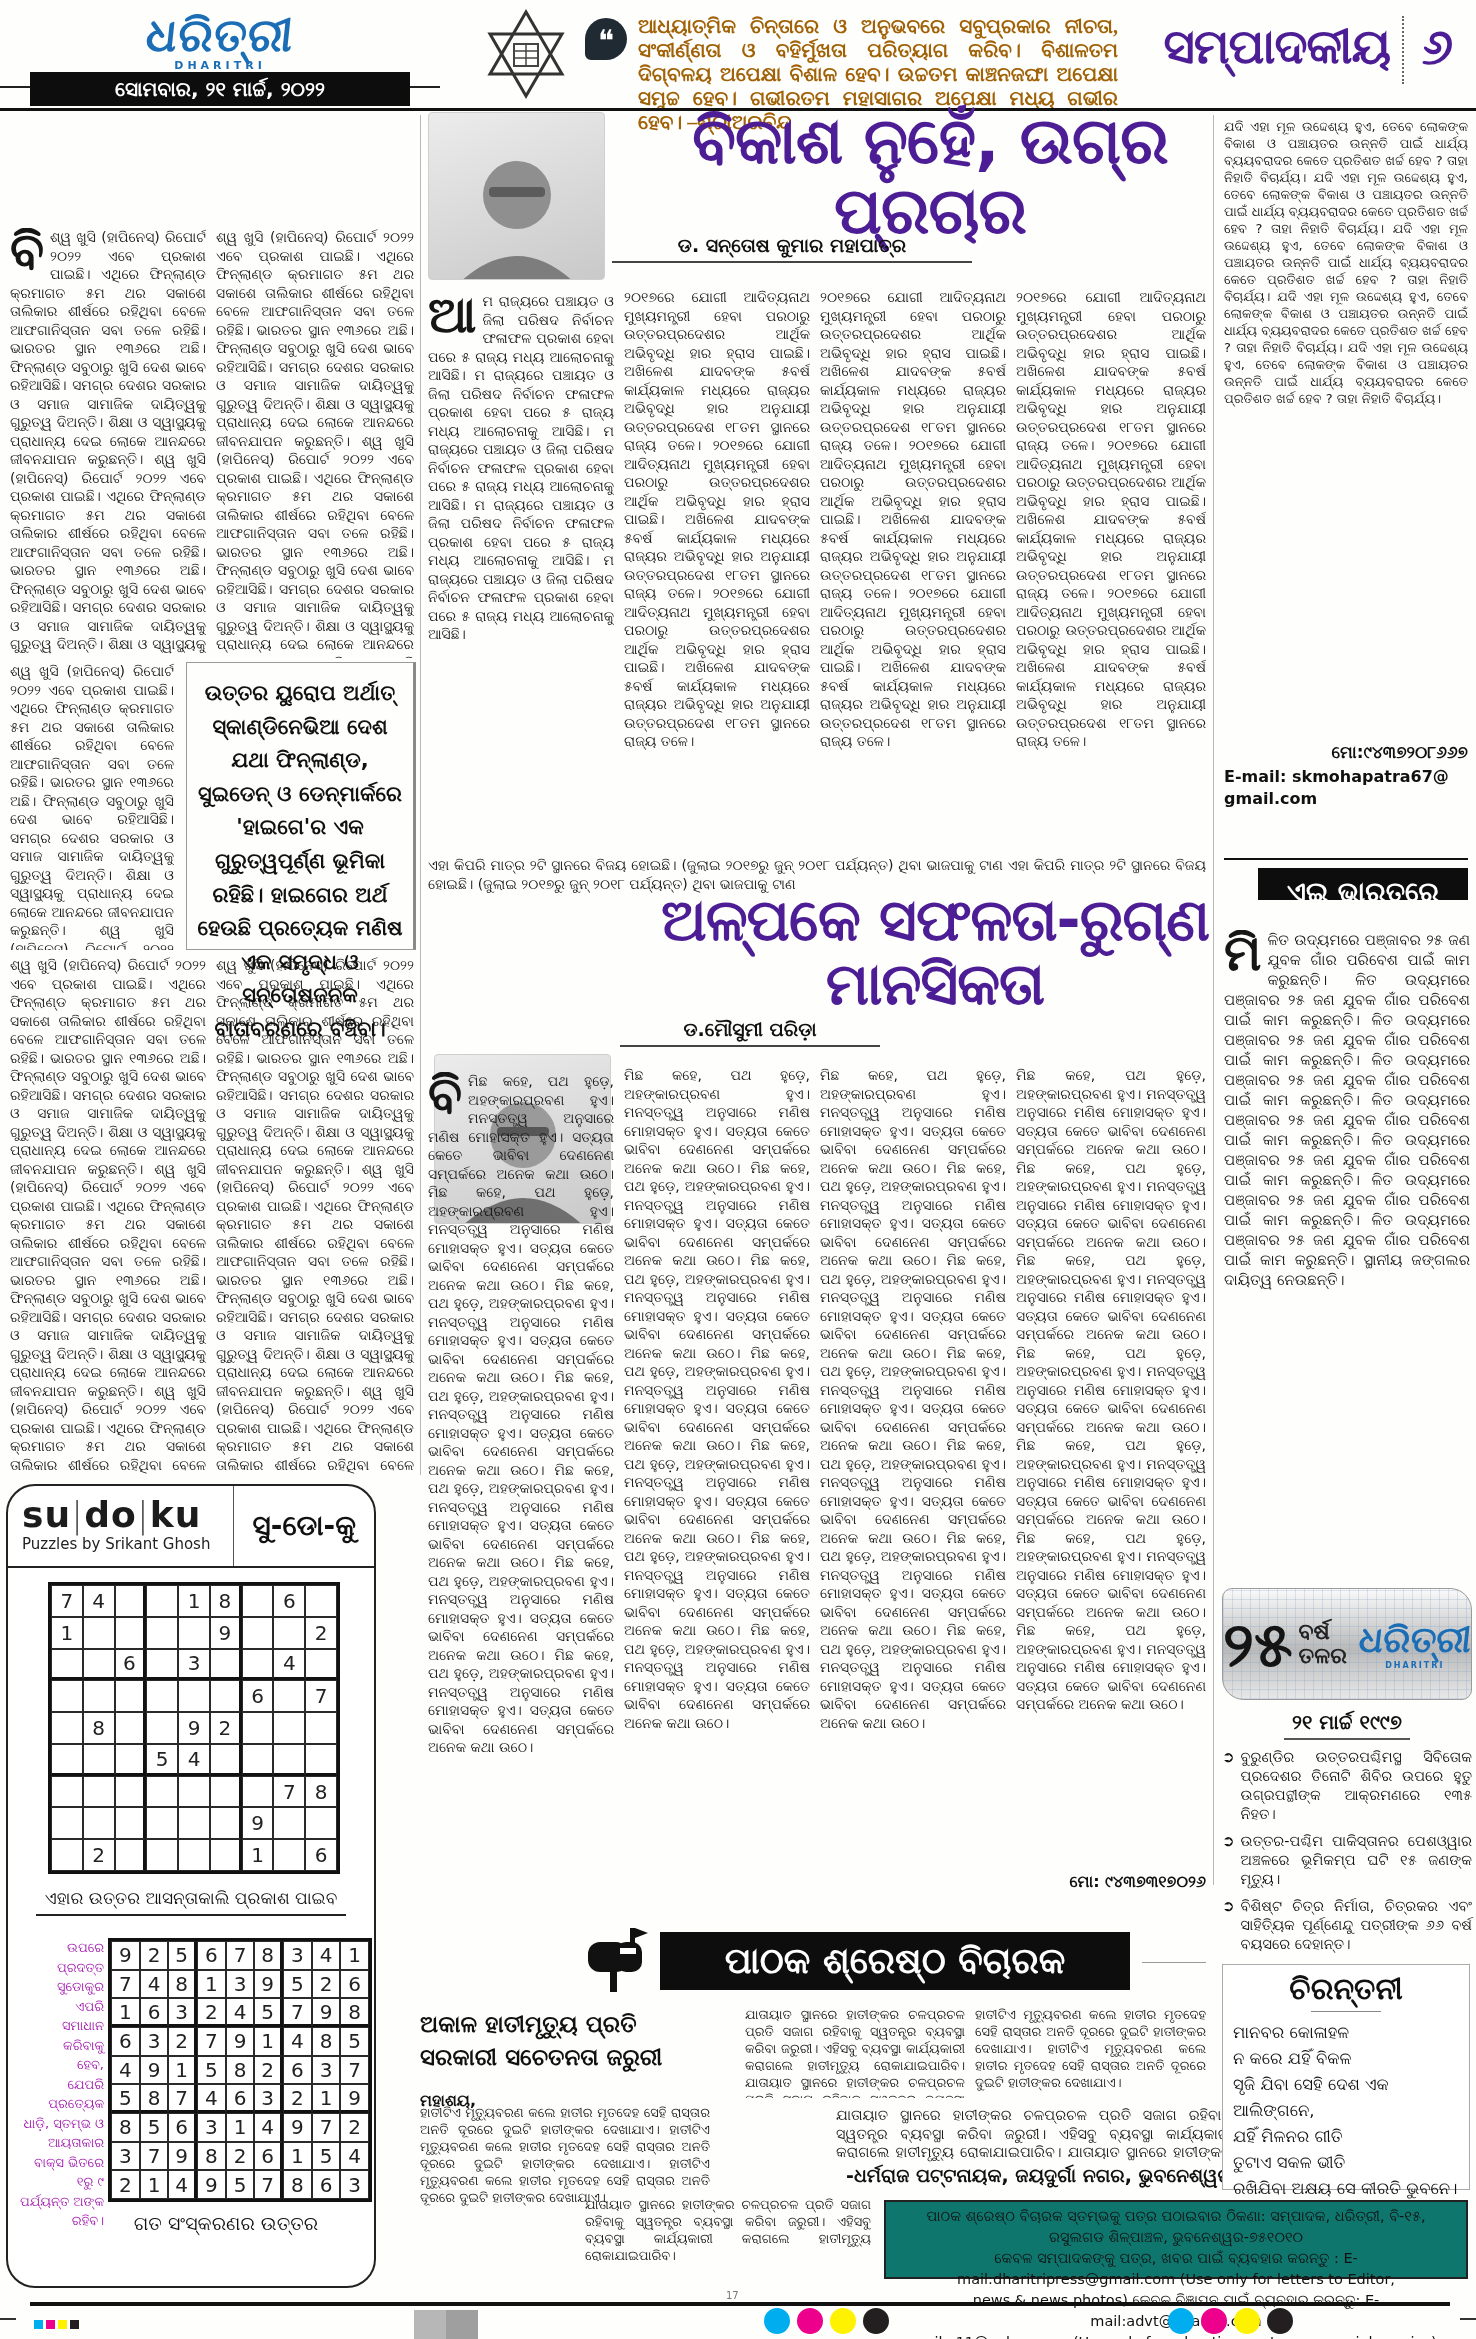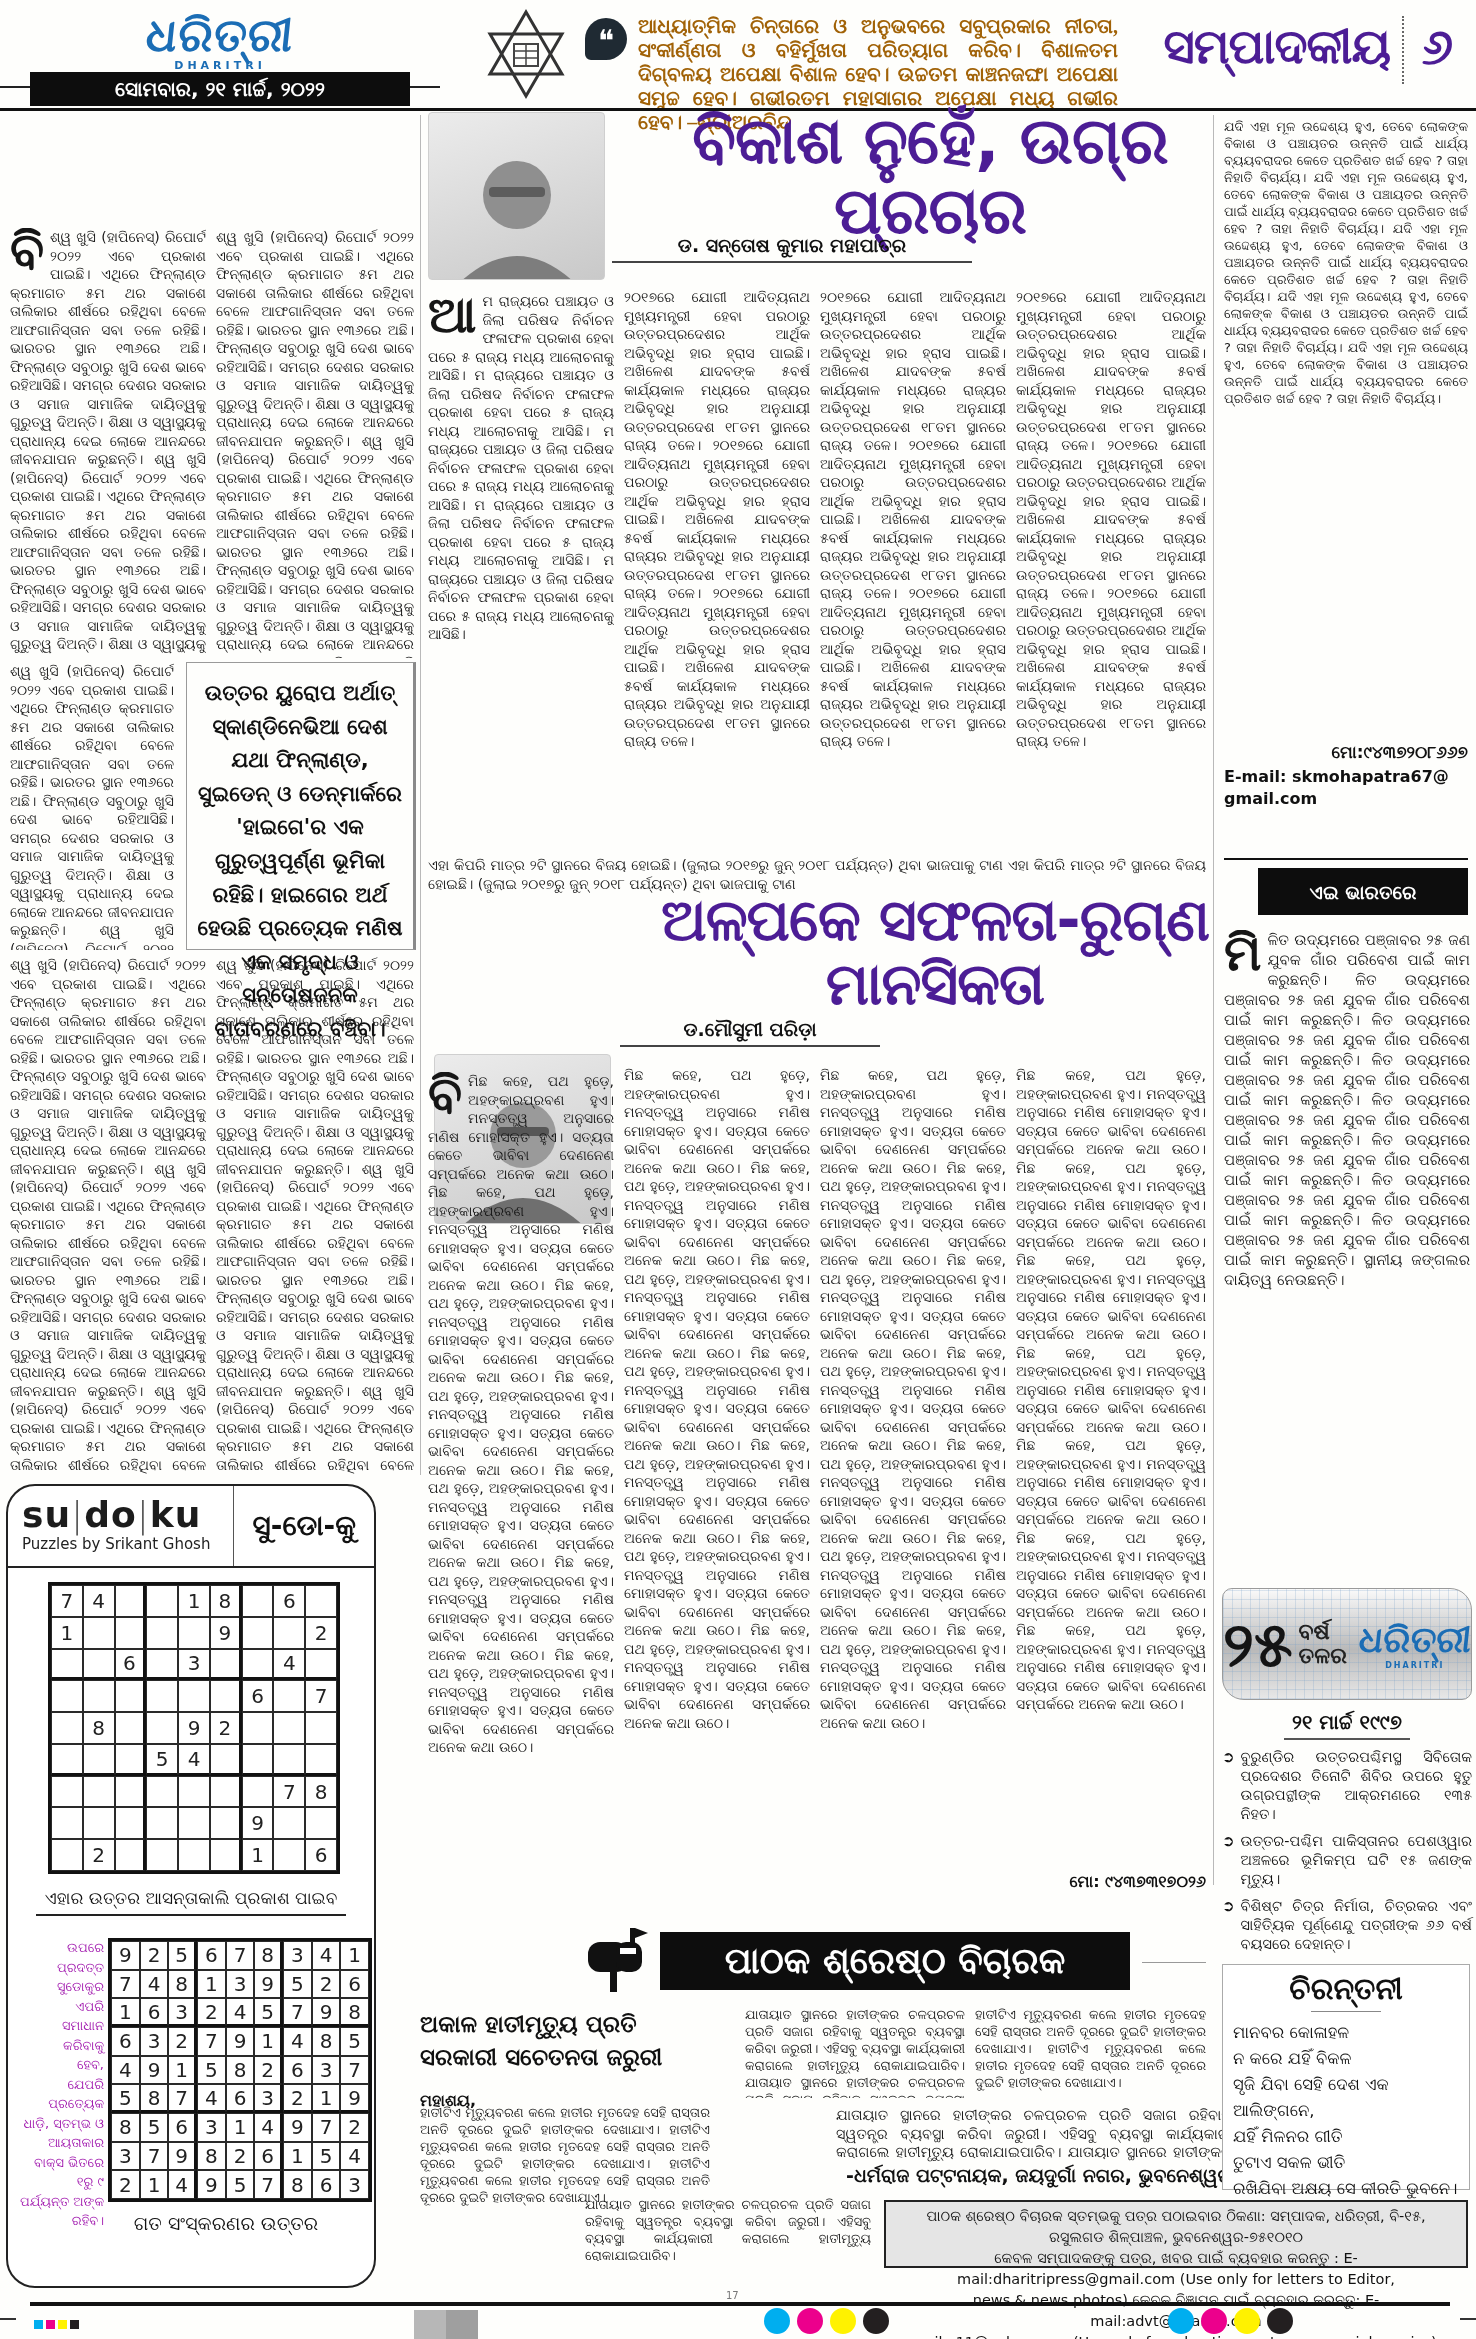--- a/index.html
+++ b/index.html
@@ -117,21 +117,21 @@
   <div class="abs bodytext small" style="left:1224px;top:118px;width:244px;height:622px;">
     <span>ଯଦି ଏହା ମୂଳ ଉଦ୍ଦେଶ୍ୟ ହୁଏ, ତେବେ ଲୋକଙ୍କ ବିକାଶ ଓ ପଞ୍ଚାୟତର ଉନ୍ନତି ପାଇଁ ଧାର୍ଯ୍ୟ ବ୍ୟୟବରାଦର କେତେ ପ୍ରତିଶତ ଖର୍ଚ୍ଚ ହେବ ? ତାହା ନିହାତି ବିଚାର୍ଯ୍ୟ। ଯଦି ଏହା ମୂଳ ଉଦ୍ଦେଶ୍ୟ ହୁଏ, ତେବେ ଲୋକଙ୍କ ବିକାଶ ଓ ପଞ୍ଚାୟତର ଉନ୍ନତି ପାଇଁ ଧାର୍ଯ୍ୟ ବ୍ୟୟବରାଦର କେତେ ପ୍ରତିଶତ ଖର୍ଚ୍ଚ ହେବ ? ତାହା ନିହାତି ବିଚାର୍ଯ୍ୟ। ଯଦି ଏହା ମୂଳ ଉଦ୍ଦେଶ୍ୟ ହୁଏ, ତେବେ ଲୋକଙ୍କ ବିକାଶ ଓ ପଞ୍ଚାୟତର ଉନ୍ନତି ପାଇଁ ଧାର୍ଯ୍ୟ ବ୍ୟୟବରାଦର କେତେ ପ୍ରତିଶତ ଖର୍ଚ୍ଚ ହେବ ? ତାହା ନିହାତି ବିଚାର୍ଯ୍ୟ। ଯଦି ଏହା ମୂଳ ଉଦ୍ଦେଶ୍ୟ ହୁଏ, ତେବେ ଲୋକଙ୍କ ବିକାଶ ଓ ପଞ୍ଚାୟତର ଉନ୍ନତି ପାଇଁ ଧାର୍ଯ୍ୟ ବ୍ୟୟବରାଦର କେତେ ପ୍ରତିଶତ ଖର୍ଚ୍ଚ ହେବ ? ତାହା ନିହାତି ବିଚାର୍ଯ୍ୟ। ଯଦି ଏହା ମୂଳ ଉଦ୍ଦେଶ୍ୟ ହୁଏ, ତେବେ ଲୋକଙ୍କ ବିକାଶ ଓ ପଞ୍ଚାୟତର ଉନ୍ନତି ପାଇଁ ଧାର୍ଯ୍ୟ ବ୍ୟୟବରାଦର କେତେ ପ୍ରତିଶତ ଖର୍ଚ୍ଚ ହେବ ? ତାହା ନିହାତି ବିଚାର୍ଯ୍ୟ।</span>
   </div>
   <div class="abs" style="left:1224px;top:742px;width:244px;text-align:right;font-weight:bold;font-size:17px;">ମୋ:୯୪୩୭୨୦୮୬୬୭</div>
   <div class="abs" style="left:1224px;top:766px;width:244px;text-align:left;font-weight:bold;font-size:16px;line-height:22px;">
     <div>E-mail: skmohapatra67@</div>
     <div>gmail.com</div>
   </div>
 
   <div class="hrule" style="left:1224px;top:858px;width:244px;height:2px;"></div>
-  <div class="abs banner-black" style="left:1258px;top:868px;width:210px;height:47px;font-size:19px;line-height:48px;">ଏଇ ଭାରତରେ</div>
+  <div class="abs banner-black" style="left:1258px;top:868px;width:210px;height:32px;font-size:27px;line-height:48px;">ଏଇ ଭାରତରେ</div>
   <div class="abs bodytext" style="left:1224px;top:930px;width:246px;height:616px;font-size:15px;line-height:20px;">
     <span class="dropcap">ମି</span><span>ଳିତ ଉଦ୍ୟମରେ ପଞ୍ଜାବର ୨୫ ଜଣ ଯୁବକ ଗାଁର ପରିବେଶ ପାଇଁ କାମ କରୁଛନ୍ତି। ଳିତ ଉଦ୍ୟମରେ ପଞ୍ଜାବର ୨୫ ଜଣ ଯୁବକ ଗାଁର ପରିବେଶ ପାଇଁ କାମ କରୁଛନ୍ତି। ଳିତ ଉଦ୍ୟମରେ ପଞ୍ଜାବର ୨୫ ଜଣ ଯୁବକ ଗାଁର ପରିବେଶ ପାଇଁ କାମ କରୁଛନ୍ତି। ଳିତ ଉଦ୍ୟମରେ ପଞ୍ଜାବର ୨୫ ଜଣ ଯୁବକ ଗାଁର ପରିବେଶ ପାଇଁ କାମ କରୁଛନ୍ତି। ଳିତ ଉଦ୍ୟମରେ ପଞ୍ଜାବର ୨୫ ଜଣ ଯୁବକ ଗାଁର ପରିବେଶ ପାଇଁ କାମ କରୁଛନ୍ତି। ଳିତ ଉଦ୍ୟମରେ ପଞ୍ଜାବର ୨୫ ଜଣ ଯୁବକ ଗାଁର ପରିବେଶ ପାଇଁ କାମ କରୁଛନ୍ତି। ଳିତ ଉଦ୍ୟମରେ ପଞ୍ଜାବର ୨୫ ଜଣ ଯୁବକ ଗାଁର ପରିବେଶ ପାଇଁ କାମ କରୁଛନ୍ତି। ଳିତ ଉଦ୍ୟମରେ ପଞ୍ଜାବର ୨୫ ଜଣ ଯୁବକ ଗାଁର ପରିବେଶ ପାଇଁ କାମ କରୁଛନ୍ତି।</span>
     <span>ସ୍ଥାନୀୟ ଜଙ୍ଗଲର ଦାୟିତ୍ୱ ନେଉଛନ୍ତି।</span>
   </div>
 
   <div class="abs" style="left:1222px;top:1588px;width:250px;">
     <div style="height:110px;border-radius:10px 22px 10px 22px;border:1px solid #9a9a9a;
                 background:
                  repeating-linear-gradient(0deg,rgba(120,160,200,.25) 0 1px,transparent 1px 9px),
                  repeating-linear-gradient(90deg,rgba(120,160,200,.25) 0 1px,transparent 1px 9px),
@@ -431,21 +431,21 @@
         <div class="poem-line">ନ କରେ ଯହିଁ ବିକଳ</div>
         <div class="poem-line">ସୃଜି ଯିବା ସେହି ଦେଶ ଏକ ଆଲିଙ୍ଗନେ,</div>
         <div class="poem-line">ଯହିଁ ମିଳନର ଗୀତି</div>
         <div class="poem-line">ତୁଟାଏ ସକଳ ଭୀତି</div>
         <div class="poem-line">ରଖିଯିବା ଅକ୍ଷୟ ସେ କୀରତି ଭୁବନେ।</div>
       </div>
     <div style="text-align:right;font-size:15px;margin-top:2px;">-(ଆଶ୍ଳେଷ ସ୍ୱର୍ଗ)</div>
     <div style="text-align:right;font-size:19px;font-weight:bold;">-କାଳିନ୍ଦୀ ଚରଣ ପାଣିଗ୍ରାହୀ</div>
   </div>
 
-  <div class="abs" style="left:884px;top:2200px;width:584px;height:68px;border:2px solid #222;box-sizing:border-box;padding:4px 11px;background:#e5e5e5;">
+  <div class="abs" style="left:884px;top:2200px;width:584px;height:79px;border:2px solid #222;box-sizing:border-box;padding:4px 11px;background:#0f766e;">
     <div class="contact-line">ପାଠକ ଶ୍ରେଷ୍ଠ ବିଚାରକ ସ୍ତମ୍ଭକୁ ପତ୍ର ପଠାଇବାର ଠିକଣା: ସମ୍ପାଦକ, ଧରିତ୍ରୀ, ବି-୧୫, ରସୁଲଗଡ ଶିଳ୍ପାଞ୍ଚଳ, ଭୁବନେଶ୍ୱର-୭୫୧୦୧୦</div>
     <div class="contact-line">କେବଳ ସମ୍ପାଦକଙ୍କୁ ପତ୍ର, ଖବର ପାଇଁ ବ୍ୟବହାର କରନ୍ତୁ : E-mail:dharitripress@gmail.com (Use only for letters to Editor,</div>
     <div class="contact-line">news &amp; news photos) କେବଳ ବିଜ୍ଞାପନ ପାଇଁ ବ୍ୟବହାର କରନ୍ତୁ: E-mail:advt@dharitri.com</div>
     <div class="contact-line">:miku11@yahoo.com (Use only for advertisements,commercial queries)</div>
   </div>
 
   <div class="abs" style="left:726px;top:2290px;font-size:10px;color:#777;">17</div>
   <div class="hrule" style="left:30px;top:2302px;width:1420px;height:4px;"></div>
   <div class="abs" style="left:0px;top:2318px;width:16px;height:2px;background:#333;"></div>
   <div class="abs" style="left:1460px;top:2318px;width:16px;height:2px;background:#333;"></div>

